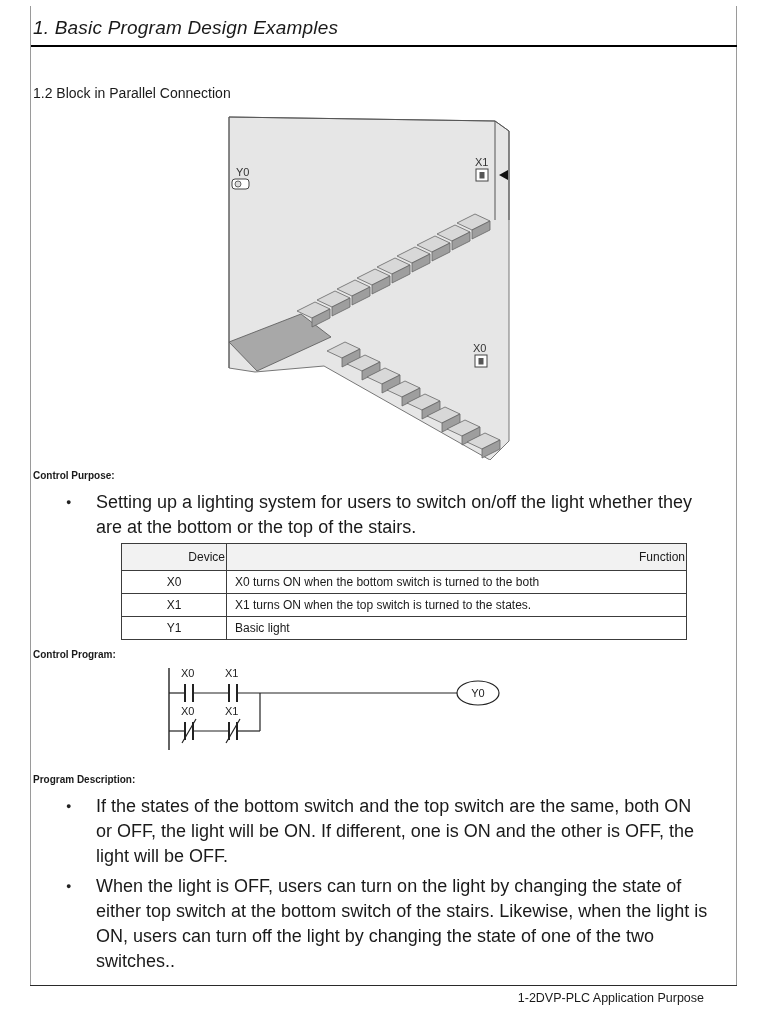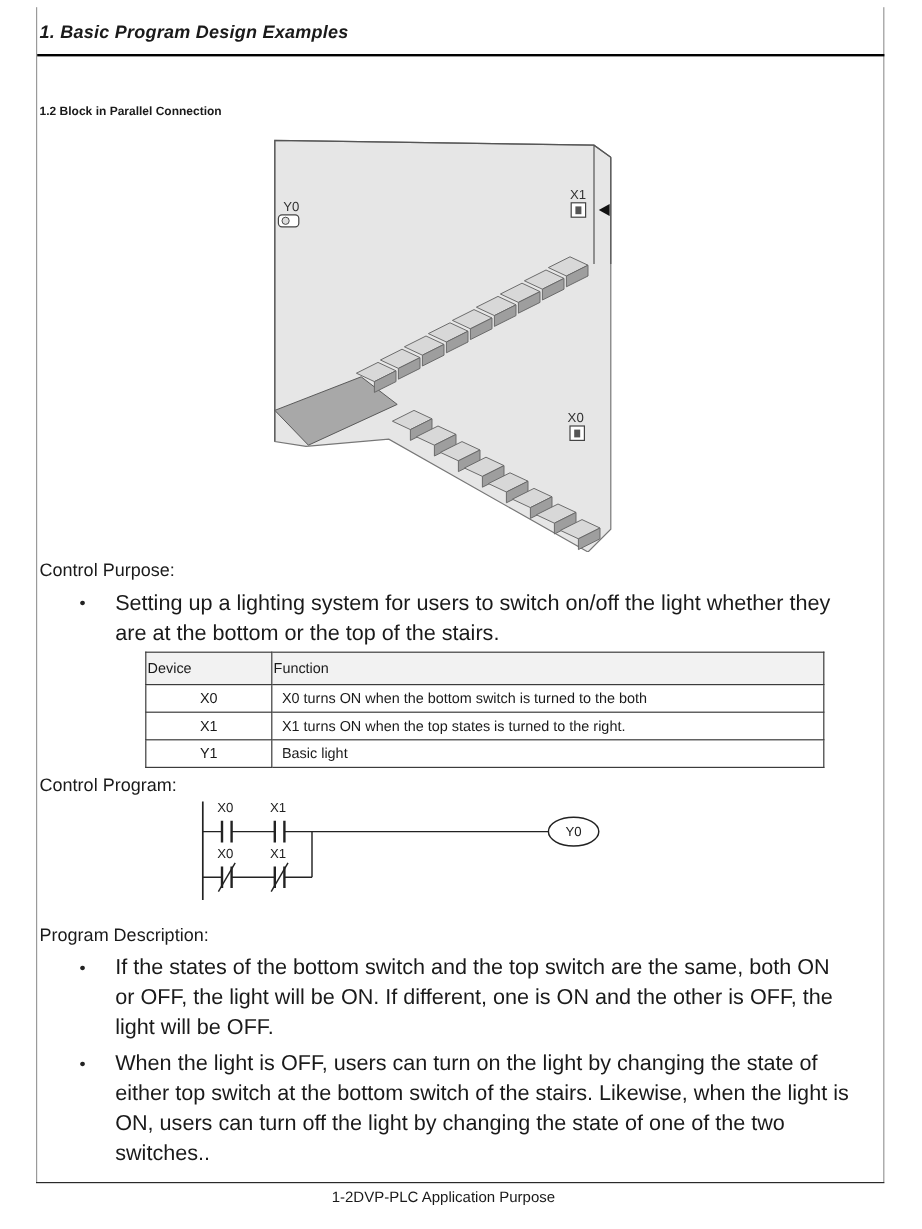--- a/index.html
+++ b/index.html
@@ -2,42 +2,42 @@
 <html><head>
 <meta charset="utf-8">
 <style>
   *{box-sizing:border-box}
   html,body{margin:0;padding:0}
   body{width:768px;height:1024px;background:#fff;color:#1a1a1a;
        font-family:"Liberation Sans","DejaVu Sans",sans-serif;position:relative;overflow:hidden}
   .frame{position:absolute;left:30px;top:6px;width:707px;height:979px;
          border-left:1px solid #9a9a9a;border-right:1px solid #9a9a9a;pointer-events:none}
   .content{position:relative;padding:0 31px}
-  h1{font-size:15px;font-style:italic;font-weight:bold;margin:16px 0 0 2px;letter-spacing:.2px;line-height:24px}
+  h1{font-size:19px;font-style:italic;font-weight:normal;margin:16px 0 0 2px;letter-spacing:.2px;line-height:24px}
   .title-rule{border-bottom:2.5px solid #000;margin-top:5px}
-  h2{font-size:10px;font-weight:bold;margin:38px 0 8px 2px;line-height:17px}
-  h3{font-size:15px;font-weight:normal;margin:0 0 0 2px;line-height:17px}
+  h2{font-size:14px;font-weight:normal;margin:38px 0 8px 2px;line-height:17px}
+  h3{font-size:10px;font-weight:bold;margin:0 0 0 2px;line-height:17px}
   .illus{margin:14px 0 0 196px;width:284px;height:344px}
   .h-purpose{margin-top:7px}
   .h-devices{margin-top:0}
   .h-program{margin-top:6px}
   .h-desc{margin-top:18px}
   ul.bullets{list-style:none;margin:6px 0 0 0;padding:0}
   ul.bullets li{display:flex;align-items:flex-start}
   ul.bullets li + li{margin-top:5px}
   .bullet{width:30px;margin-left:35px;font-size:9px;line-height:25px;flex:none;color:#222}
   .li-text{width:613px;font-size:18px;line-height:25px}
   table.devices{border-collapse:collapse;margin:3px 0 0 90px;width:566px;font-size:12px}
   table.devices th,table.devices td{border:1px solid #3c3c3c}
-  table.devices th{font-weight:normal;background:#f2f2f2;height:27px;text-align:left}
+  table.devices th{font-weight:normal;background:#f2f2f2;height:27px;text-align:right}
   table.devices td{height:23px;padding:2px 8px;line-height:17px}
   td.dev-col{text-align:center;width:105px;padding:2px 4px}
   .ladder-wrap{margin:2px 0 0 129px;width:360px;height:88px}
   .footer{position:absolute;left:30px;top:985px;width:707px;border-top:1.5px solid #2a2a2a;
-          display:flex;justify-content:center;padding:5px 33px 0 5px;font-size:12.5px}
+          display:flex;justify-content:flex-end;padding:5px 33px 0 5px;font-size:12.5px}
   svg text{font-family:"Liberation Sans","DejaVu Sans",sans-serif}
 </style>
 </head>
 <body>
 
 <div class="frame"></div>
 
 <div class="content">
 
   <h1>1. Basic Program Design Examples</h1>
@@ -118,21 +118,21 @@
         <th>Function</th>
       </tr>
     </thead>
     <tbody>
       <tr>
         <td class="dev-col">X0</td>
         <td>X0 turns ON when the bottom switch is turned to the both</td>
       </tr>
       <tr>
         <td class="dev-col">X1</td>
-        <td>X1 turns ON when the top states is turned to the right.</td>
+        <td>X1 turns ON when the top switch is turned to the states.</td>
       </tr>
       <tr>
         <td class="dev-col">Y1</td>
         <td>Basic light</td>
       </tr>
     </tbody>
   </table>
 
   <h3 class="h-program">Control Program:</h3>
   <div class="ladder-wrap">

